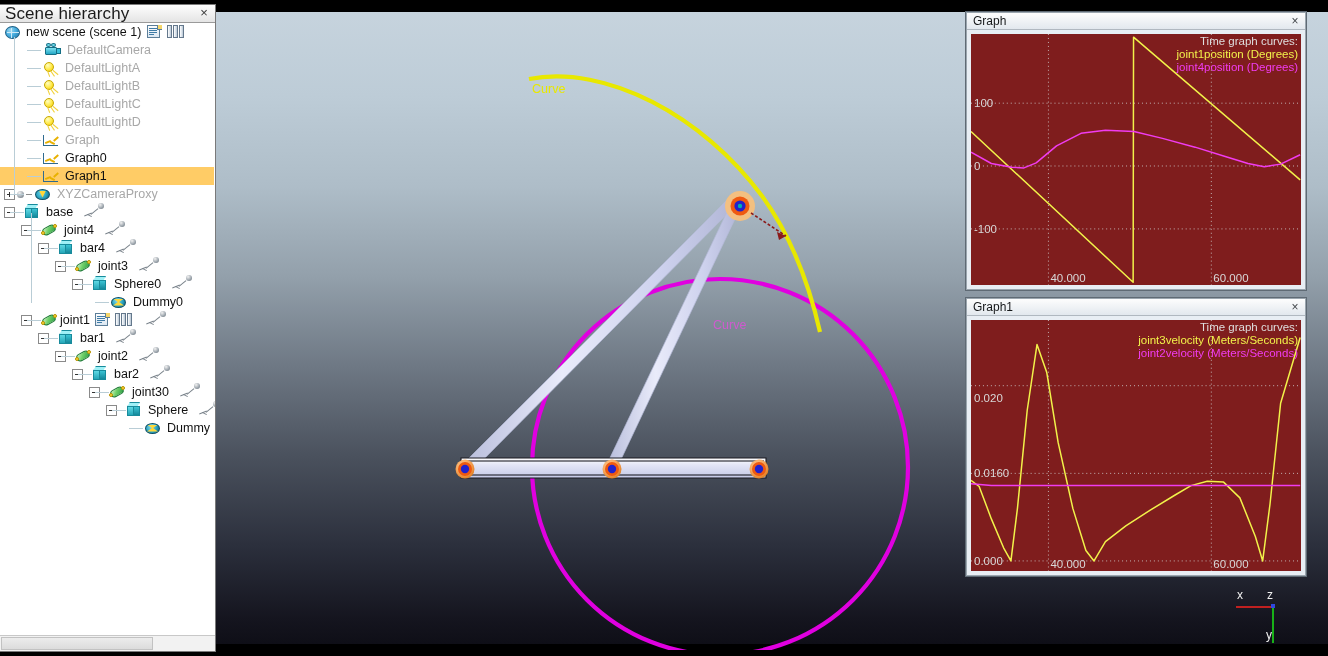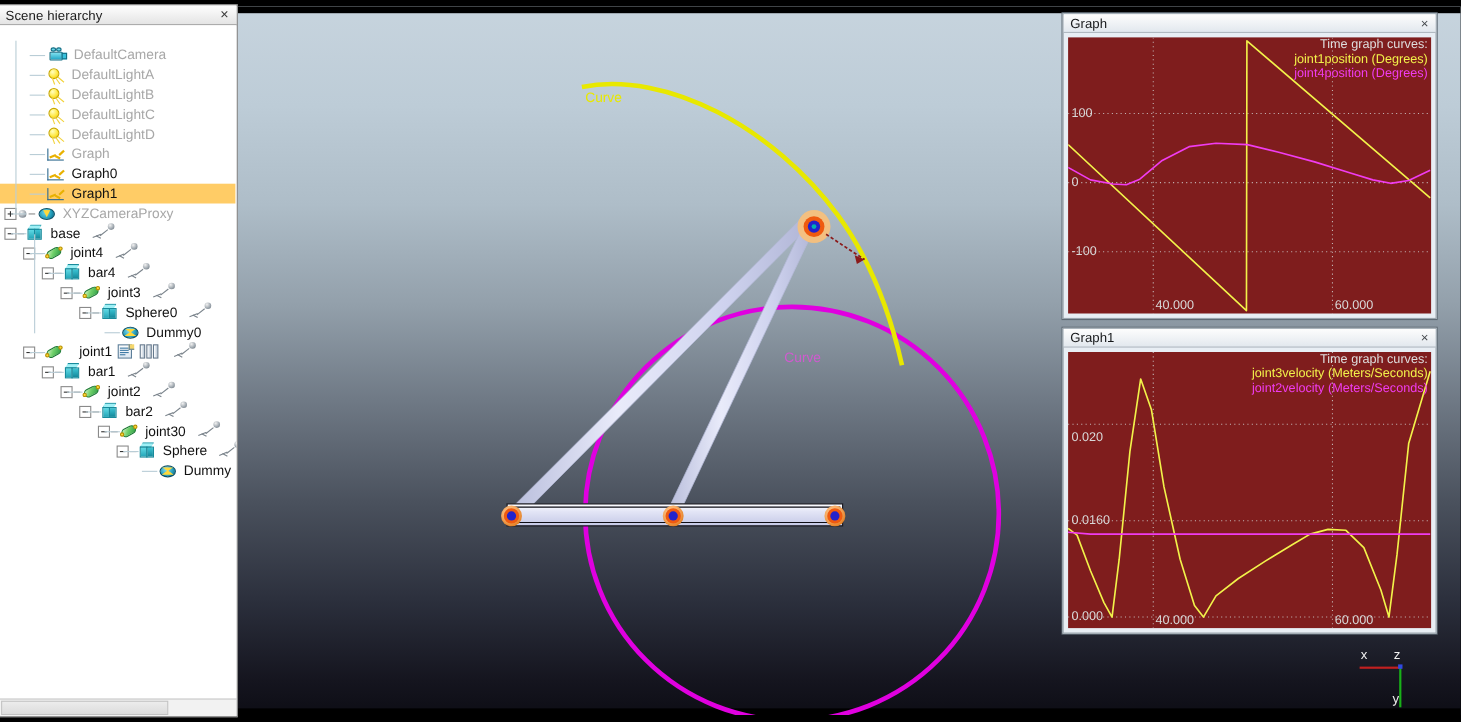--- a/index.html
+++ b/index.html
@@ -38,21 +38,21 @@
   }
   #hier-titlebar {
     height: 18px; flex: 0 0 18px;
     background: linear-gradient(to bottom, #fefefe, #e4e4e4);
     border-bottom: 1px solid #9a9a9a;
     display: flex; align-items: center;
     padding: 0 3px 0 5px;
     position: relative;
   }
   #hier-title {
-    font-size: 12px; color: #1a1a1a; letter-spacing: .1px;
+    font-size: 17px; color: #1a1a1a; letter-spacing: .1px;
   }
   #hier-close {
     position: absolute; right: 4px; top: 1px;
     width: 14px; height: 14px;
     font-size: 13px; color: #3a3a3a; line-height: 14px; text-align: center;
     cursor: pointer; font-family: "Liberation Sans", sans-serif;
   }
   #hier-body {
     flex: 1 1 auto; position: relative; overflow: hidden;
     background: #ffffff;
@@ -454,20 +454,41 @@
     </div>
   </div>
 
   <div id="hierarchy">
     <div id="hier-titlebar">
       <span id="hier-title">Scene hierarchy</span>
       <span id="hier-close">×</span>
     </div>
     <div id="hier-body">
 
+    <div class="row" style="top: 0px; position: absolute; left: 4px; width: 212px;">
+          <span class="ico ico-scene">
+            <i class="globe"></i>
+          </span>
+          <span class="lbl dark" style="margin-left:5px">new scene (scene 1)</span>
+          <span style="margin-left:6px;display:inline-flex;gap:5px;align-items:center">
+            <span class="ico ico-script">
+              <i class="pg"></i>
+              <i class="ln l1"></i>
+              <i class="ln l2"></i>
+              <i class="ln l3"></i>
+              <i class="ln l4"></i>
+              <i class="fold"></i>
+            </span>
+            <span class="ico ico-cols">
+              <i class="c c1"></i>
+              <i class="c c2"></i>
+              <i class="c c3"></i>
+            </span>
+          </span>
+        </div>
         <div class="tline" style="left: 27px; top: 27px; width: 14px; height: 1px;"></div>
         <div class="row" style="position: absolute; left: 21px; top: 18px; height: 18px; background: transparent;">
           <span style="display:inline-block;width:20px"></span>
           <span class="ico ico-cam">
             <i class="reel"></i>
             <i class="reel2"></i>
             <i class="body"></i>
             <i class="lens"></i>
           </span>
           <span class="lbl dim" style="margin-left:4px">DefaultCamera</span>
@@ -629,21 +650,21 @@
         </div>
         <div class="tline" style="left: 27px; top: 297px; width: 14px; height: 1px;"></div>
         <div class="row" style="position: absolute; left: 21px; top: 288px; height: 18px; background: transparent;">
           <span class="ico-expand"></span>
           <span class="ico-dash" style="margin:0 1px"></span>
           <span class="ico ico-joint">
             <i class="cyl"></i>
             <i class="n1"></i>
             <i class="n2"></i>
           </span>
-          <span class="lbl dark" style="margin-left:12px">joint1</span>
+          <span class="lbl dark" style="margin-left:0">joint1</span>
           <span style="margin-left:5px;display:inline-flex;gap:5px;align-items:center">
             <span class="ico ico-script">
               <i class="pg"></i>
               <i class="ln l1"></i>
               <i class="ln l2"></i>
               <i class="ln l3"></i>
               <i class="ln l4"></i>
               <i class="fold"></i>
             </span>
             <span class="ico ico-cols">

